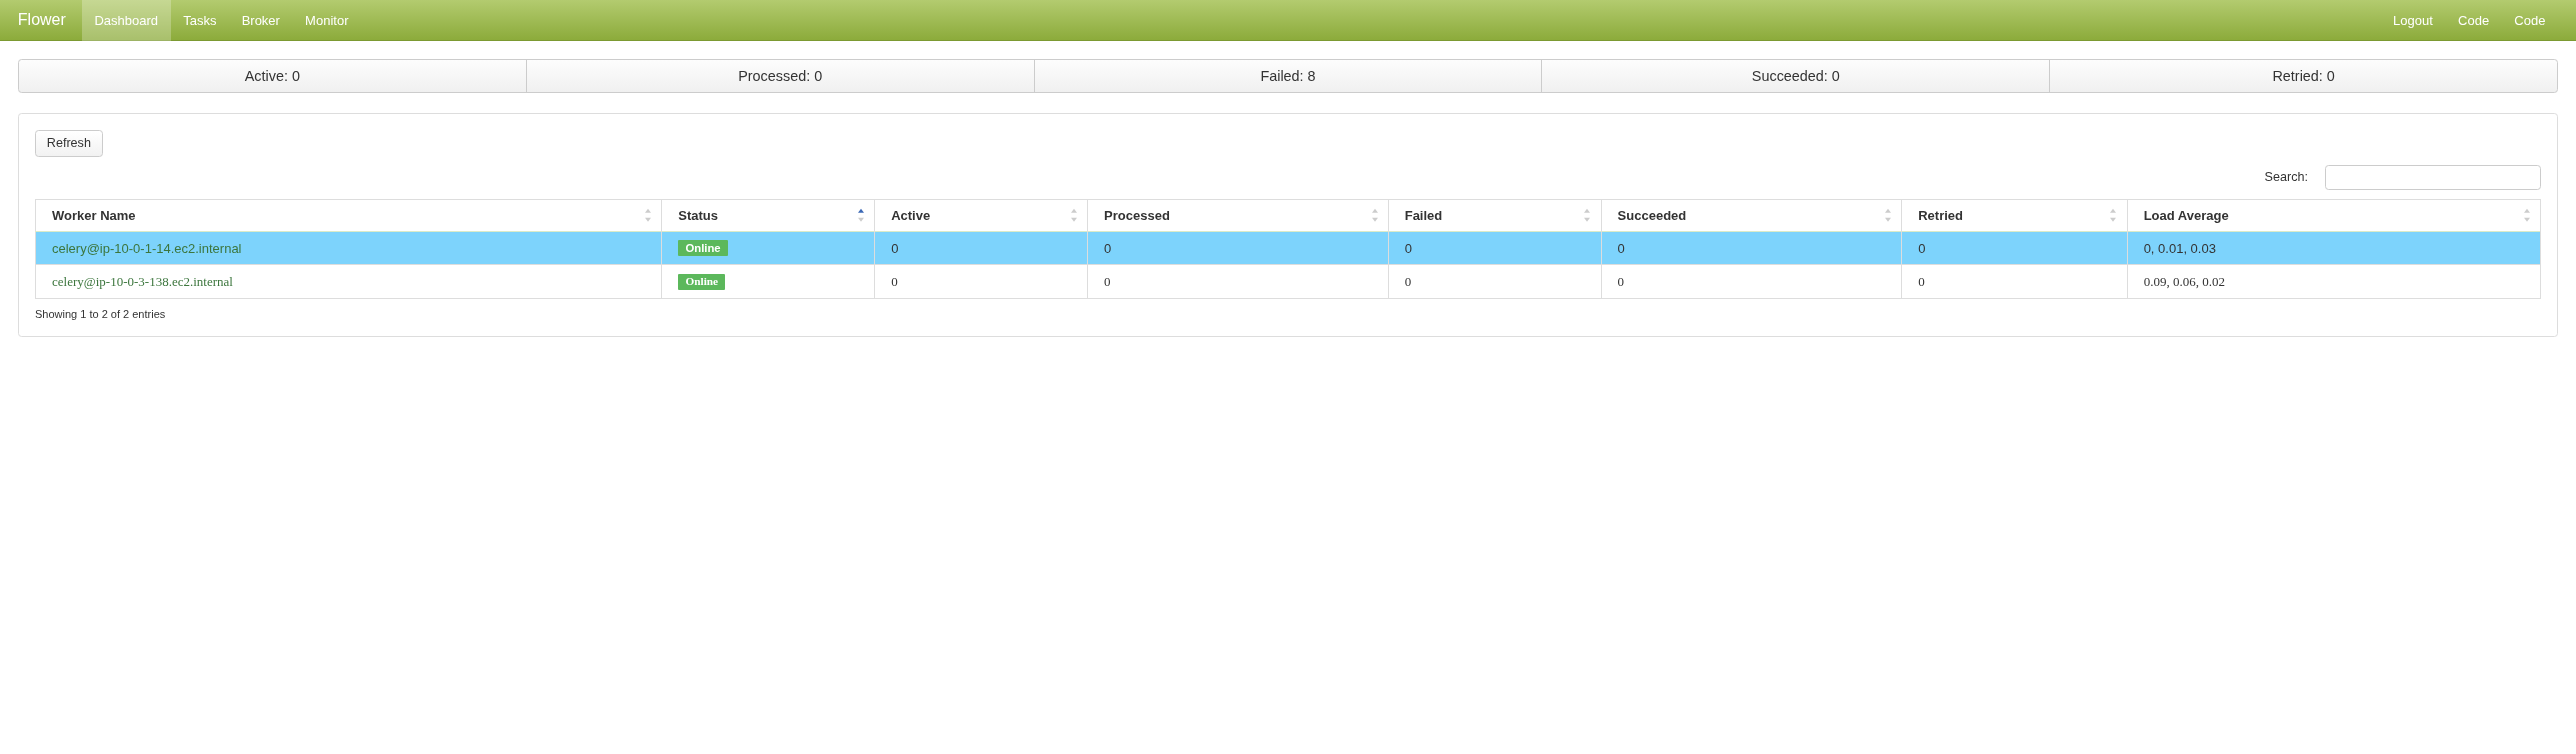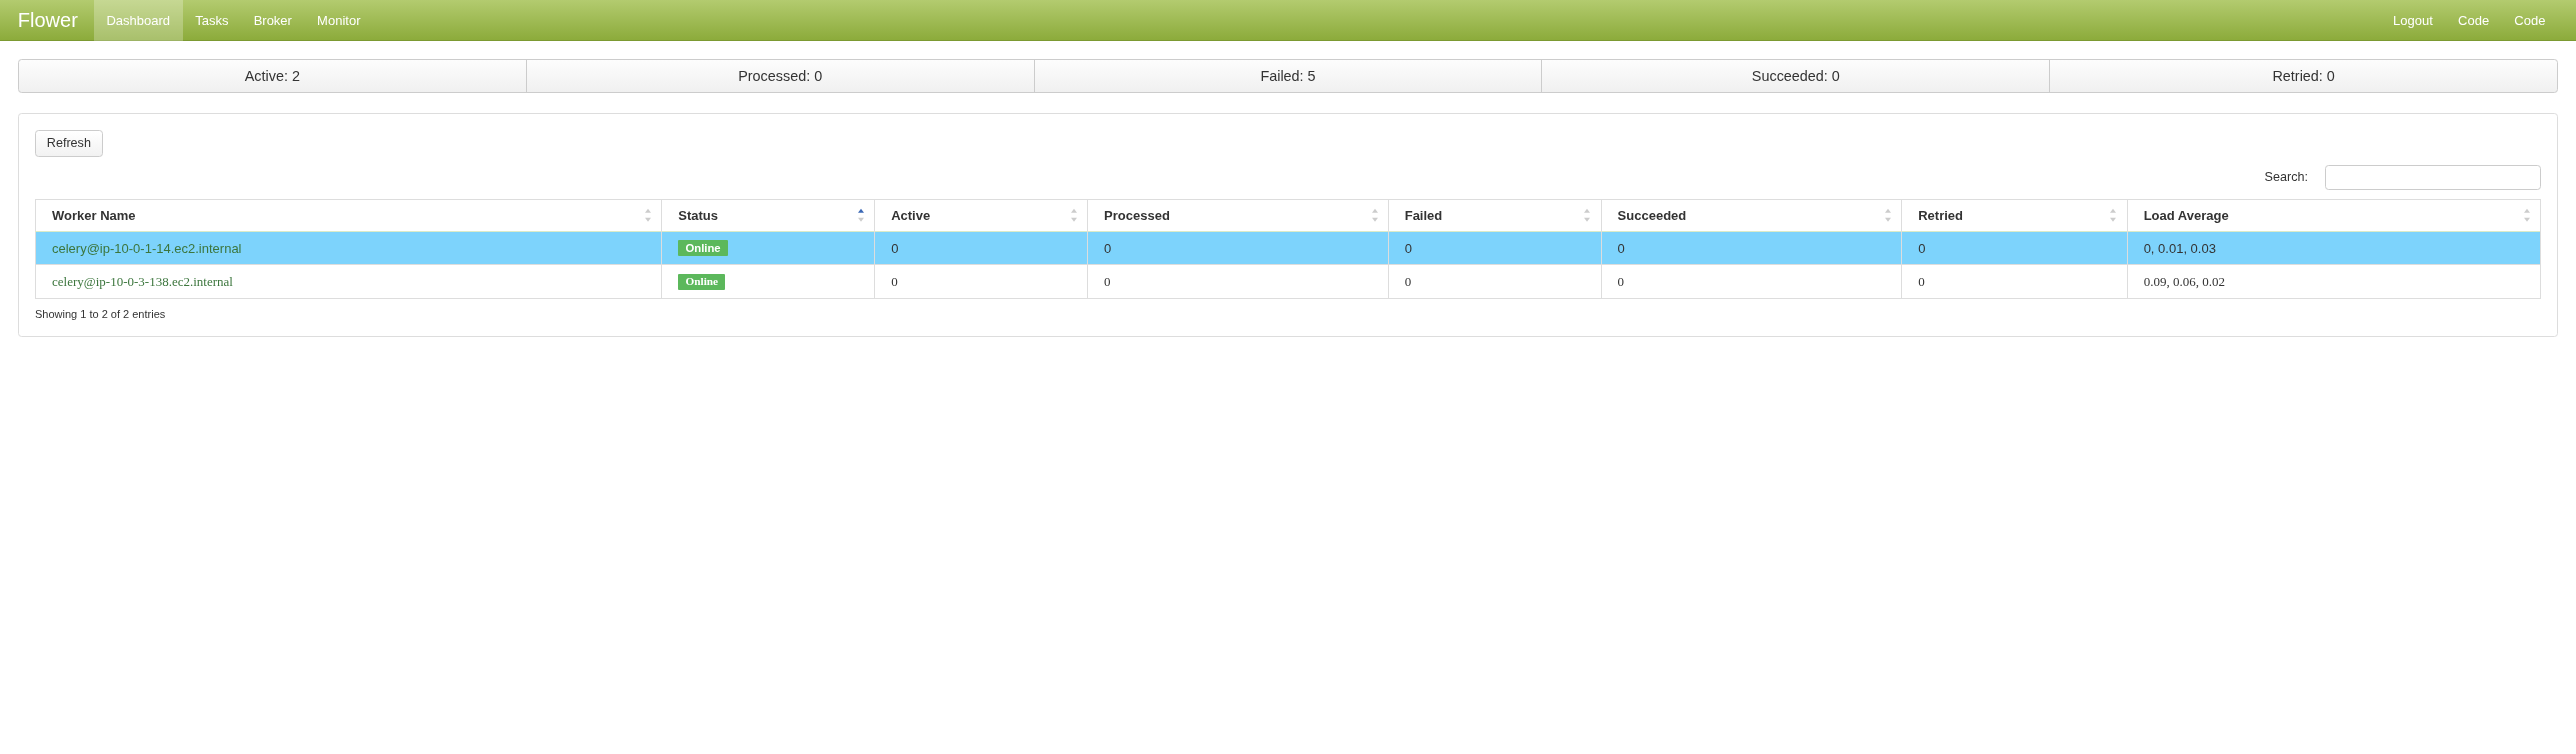--- a/index.html
+++ b/index.html
@@ -12,21 +12,21 @@
   .navbar {
     background: linear-gradient(to bottom, #b3cb6f 0%, #8cab3b 100%);
     border-bottom: 0.9px solid #7c9a32;
     height: 41px;
     display: flex;
     align-items: stretch;
     padding: 0 18px 0 16px;
   }
   .navbar-brand {
     color: #fff;
-    font-size: 20px;
+    font-size: 16px;
     font-weight: 300;
     display: flex;
     align-items: center;
     padding: 0 16px 0 1.8px;
     cursor: pointer;
   }
   .navbar-nav {
     display: flex;
     list-style: none;
   }
@@ -183,23 +183,23 @@
       </li>
     <li>
         <a>Code</a>
       </li>
   </ul>
 </div>
 
 <div class="container">
 
   <div class="btn-group">
-    <button class="stat-btn">Active: 2</button>
+    <button class="stat-btn">Active: 0</button>
     <button class="stat-btn">Processed: 0</button>
-    <button class="stat-btn">Failed: 5</button>
+    <button class="stat-btn">Failed: 8</button>
     <button class="stat-btn">Succeeded: 0</button>
     <button class="stat-btn">Retried: 0</button>
   </div>
 
   <div class="panel">
     <button class="btn-default">Refresh</button>
 
     <div class="search-row">
       <label>Search:</label>
       <input type="search" value="" style="">

